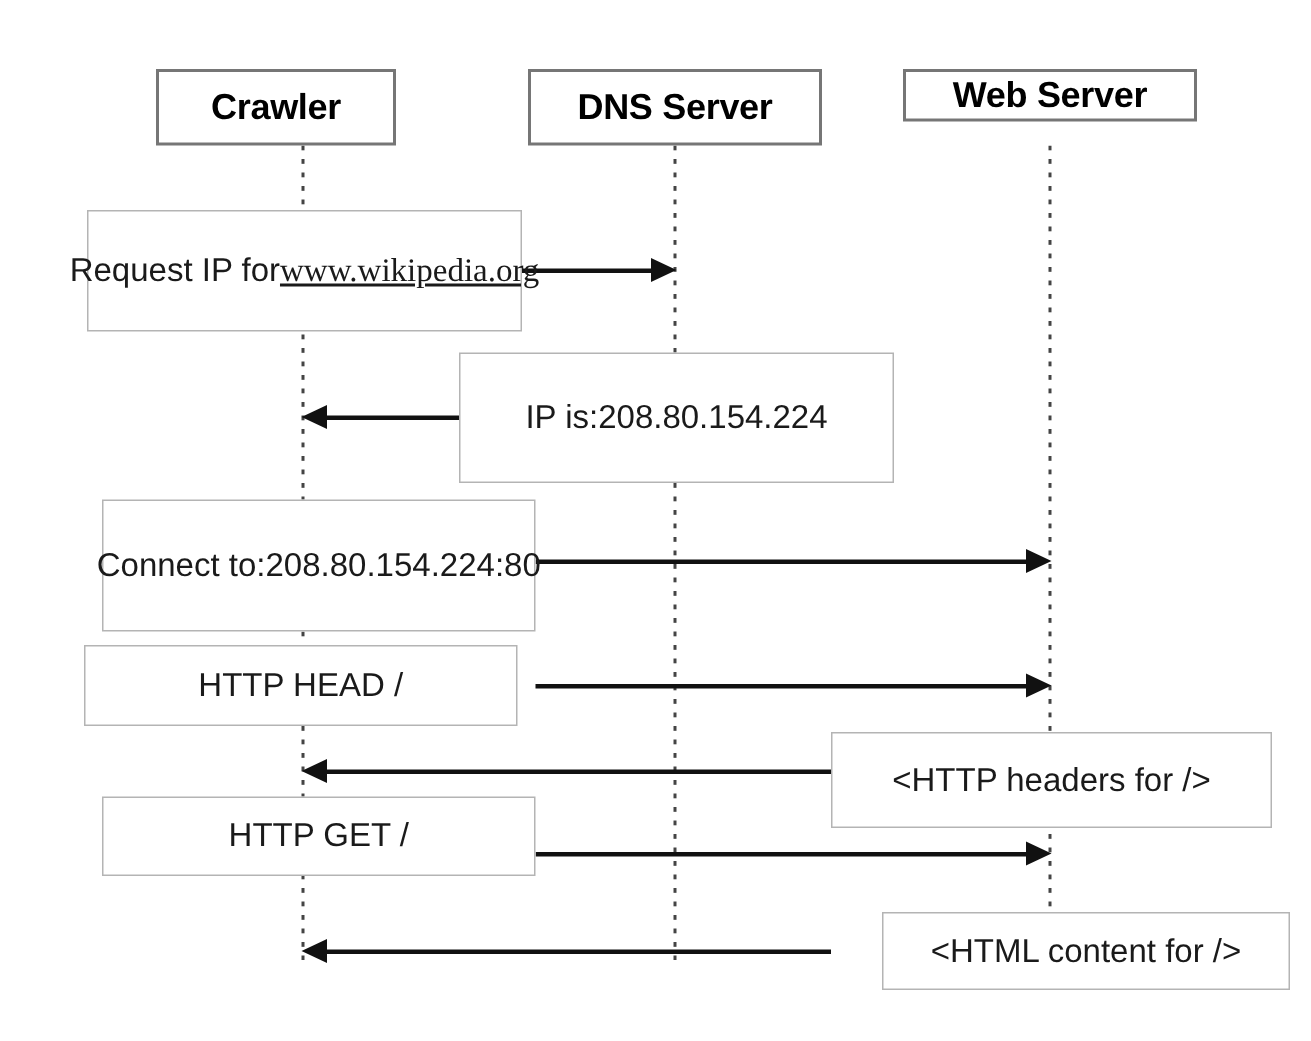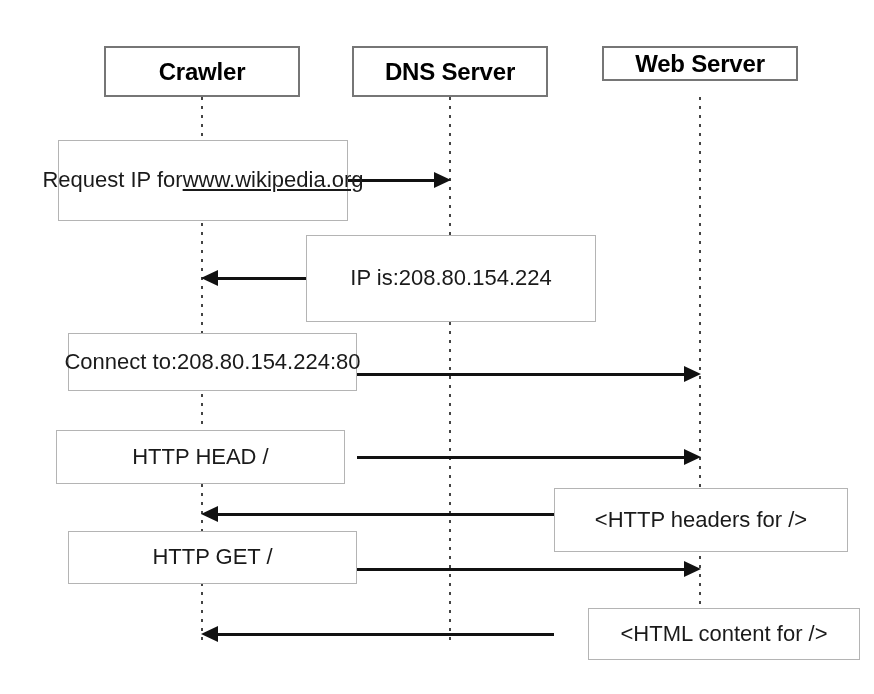--- a/index.html
+++ b/index.html
@@ -57,21 +57,21 @@
     flex-direction: row;
     align-items: center;
     justify-content: center;
     font-size: 22px;
     color: #1a1a1a;
     line-height: 1.22;
     text-align: center;
     z-index: 3;
   }
   .msgbox .line { white-space: nowrap; }
-  .msgbox .line.underline { text-decoration: underline; text-underline-offset: 2px; }
+  .msgbox .line.underline { text-decoration: underline; text-underline-offset: 2px; font-family: Liberation Serif, serif; }
 
   
   .arrow {
     position: absolute;
     height: 4px;
     z-index: 2;
   }
   .arrow .shaft {
     position: absolute;
     top: 1px;
@@ -93,21 +93,21 @@
   .arrow.left .head {
     left: -1px;
     border-right: 17px solid #111111;
   }
 </style>
 </head>
 <body>
 
 <div id="diagram" style="width: 874px; height: 694px; background: rgb(255, 255, 255);">
   <div id="participants-layer">
-      <div class="participant" style="left: 104px; top: 46px; width: 196px; height: 51px; border-color: rgb(118, 118, 118);">Crawler</div>
+      <div class="participant" style="left: 104px; top: 46px; width: 160px; height: 51px; border-color: rgb(118, 118, 118);">Crawler</div>
       <div class="participant" style="left: 352px; top: 46px; width: 196px; height: 51px; border-color: rgb(118, 118, 118);">DNS Server</div>
       <div class="participant" style="left: 602px; top: 46px; width: 196px; height: 35px; border-color: rgb(118, 118, 118);">Web Server</div>
     </div>
   <div id="lifelines-layer">
       <div class="lifeline" style="left: 201px; top: 97px; height: 543px;"></div>
       <div class="lifeline" style="left: 449px; top: 97px; height: 543px;"></div>
       <div class="lifeline" style="left: 699px; top: 97px; height: 543px;"></div>
     </div>
   <div id="messages-layer">
       <div class="arrow right" style="left: 348px; top: 178px; width: 102px;">
@@ -123,21 +123,21 @@
         <div class="head"></div>
       </div>
       <div class="msgbox" style="left: 306px; top: 235px; width: 290px; height: 87px; border-color: rgb(180, 180, 180);">
         <div class="line">IP is:</div>
         <div class="line">208.80.154.224</div>
       </div>
       <div class="arrow right" style="left: 357px; top: 372px; width: 343px;">
         <div class="shaft" style="background: rgb(17, 17, 17); left: 0px; width: 329px;"></div>
         <div class="head"></div>
       </div>
-      <div class="msgbox" style="left: 68px; top: 333px; width: 289px; height: 58px; border-color: rgb(180, 180, 180);">
+      <div class="msgbox" style="left: 68px; top: 333px; width: 289px; height: 88px; border-color: rgb(180, 180, 180);">
         <div class="line">Connect to:</div>
         <div class="line">208.80.154.224:80</div>
       </div>
       <div class="arrow right" style="left: 357px; top: 455px; width: 343px;">
         <div class="shaft" style="background: rgb(17, 17, 17); left: 0px; width: 329px;"></div>
         <div class="head"></div>
       </div>
       <div class="msgbox" style="left: 56px; top: 430px; width: 289px; height: 54px; border-color: rgb(180, 180, 180);">
         <div class="line">HTTP HEAD /</div>
       </div>

